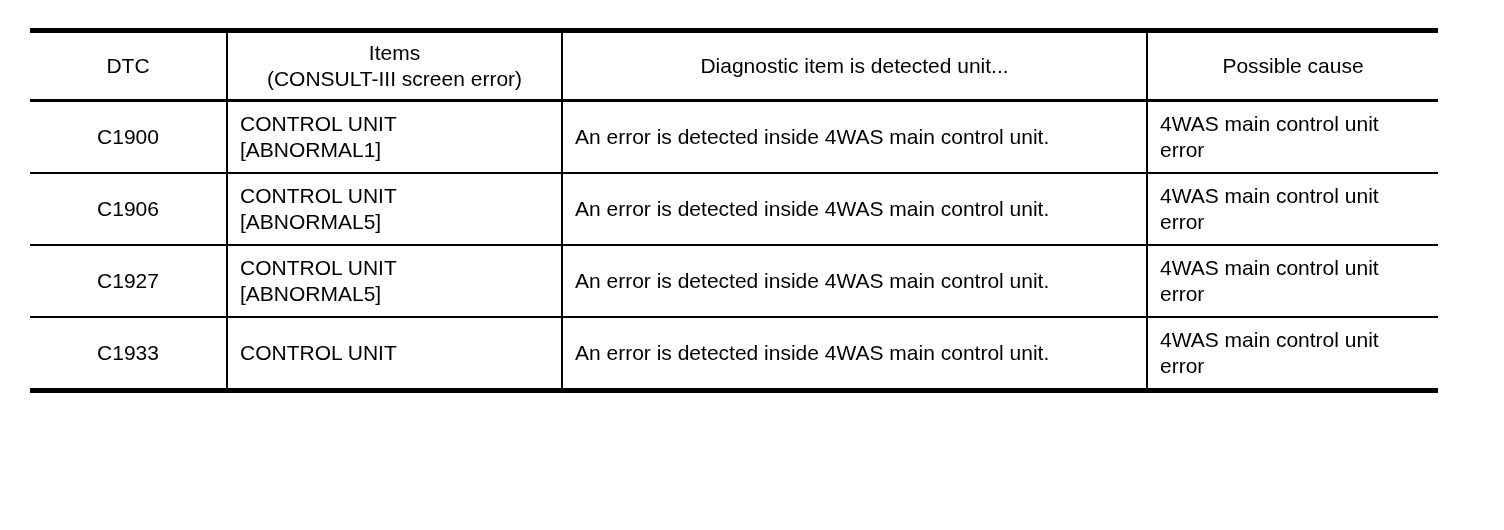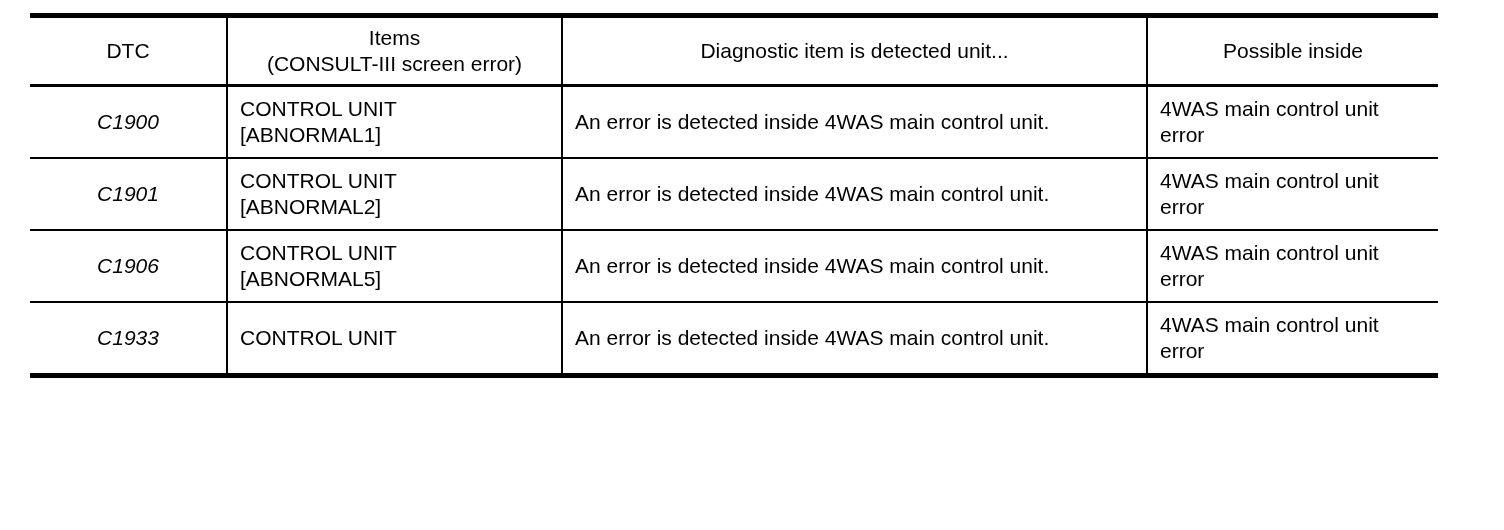--- a/index.html
+++ b/index.html
@@ -10,21 +10,21 @@
   body {
     width: 1504px;
     height: 530px;
     position: relative;
     font-family: "Liberation Sans", sans-serif;
     color: #000000;
   }
   .table-wrap {
     position: absolute;
     left: 30px;
-    top: 13px;
+    top: 28px;
   }
   table.dtc-table {
     border-collapse: collapse;
     table-layout: fixed;
     width: 1408px;
     border-top: 5px solid #000;
     border-bottom: 5px solid #000;
   }
   .dtc-table th,
   .dtc-table td {
@@ -48,21 +48,20 @@
   }
   .dtc-table tbody tr:last-child td {
     border-bottom: none;
   }
   .dtc-table th + th,
   .dtc-table td + td {
     border-left: 2px solid #000;
   }
   .dtc-table td.cell-dtc {
     text-align: center;
-    font-style: italic;
   }
   .dtc-table td.cell-left {
     text-align: left;
     padding-left: 12px;
     padding-right: 10px;
   }
 </style>
 </head>
 <body>
 
@@ -73,42 +72,42 @@
       <col style="width:335px">
       <col style="width:585px">
       <col style="width:291px">
     </colgroup>
     <thead>
       <tr>
         <th>DTC</th>
         <th>Items
 (CONSULT-III screen error)</th>
         <th>Diagnostic item is detected unit...</th>
-        <th>Possible inside</th>
+        <th>Possible cause</th>
       </tr>
     </thead>
     <tbody>
       <tr>
         <td class="cell-dtc">C1900</td>
         <td class="cell-left">CONTROL UNIT
 [ABNORMAL1]</td>
         <td class="cell-left">An error is detected inside 4WAS main control unit.</td>
         <td class="cell-left">4WAS main control unit
 error</td>
       </tr>
       <tr>
-        <td class="cell-dtc">C1901</td>
+        <td class="cell-dtc">C1906</td>
         <td class="cell-left">CONTROL UNIT
-[ABNORMAL2]</td>
+[ABNORMAL5]</td>
         <td class="cell-left">An error is detected inside 4WAS main control unit.</td>
         <td class="cell-left">4WAS main control unit
 error</td>
       </tr>
       <tr>
-        <td class="cell-dtc">C1906</td>
+        <td class="cell-dtc">C1927</td>
         <td class="cell-left">CONTROL UNIT
 [ABNORMAL5]</td>
         <td class="cell-left">An error is detected inside 4WAS main control unit.</td>
         <td class="cell-left">4WAS main control unit
 error</td>
       </tr>
       <tr>
         <td class="cell-dtc">C1933</td>
         <td class="cell-left">CONTROL UNIT</td>
         <td class="cell-left">An error is detected inside 4WAS main control unit.</td>

